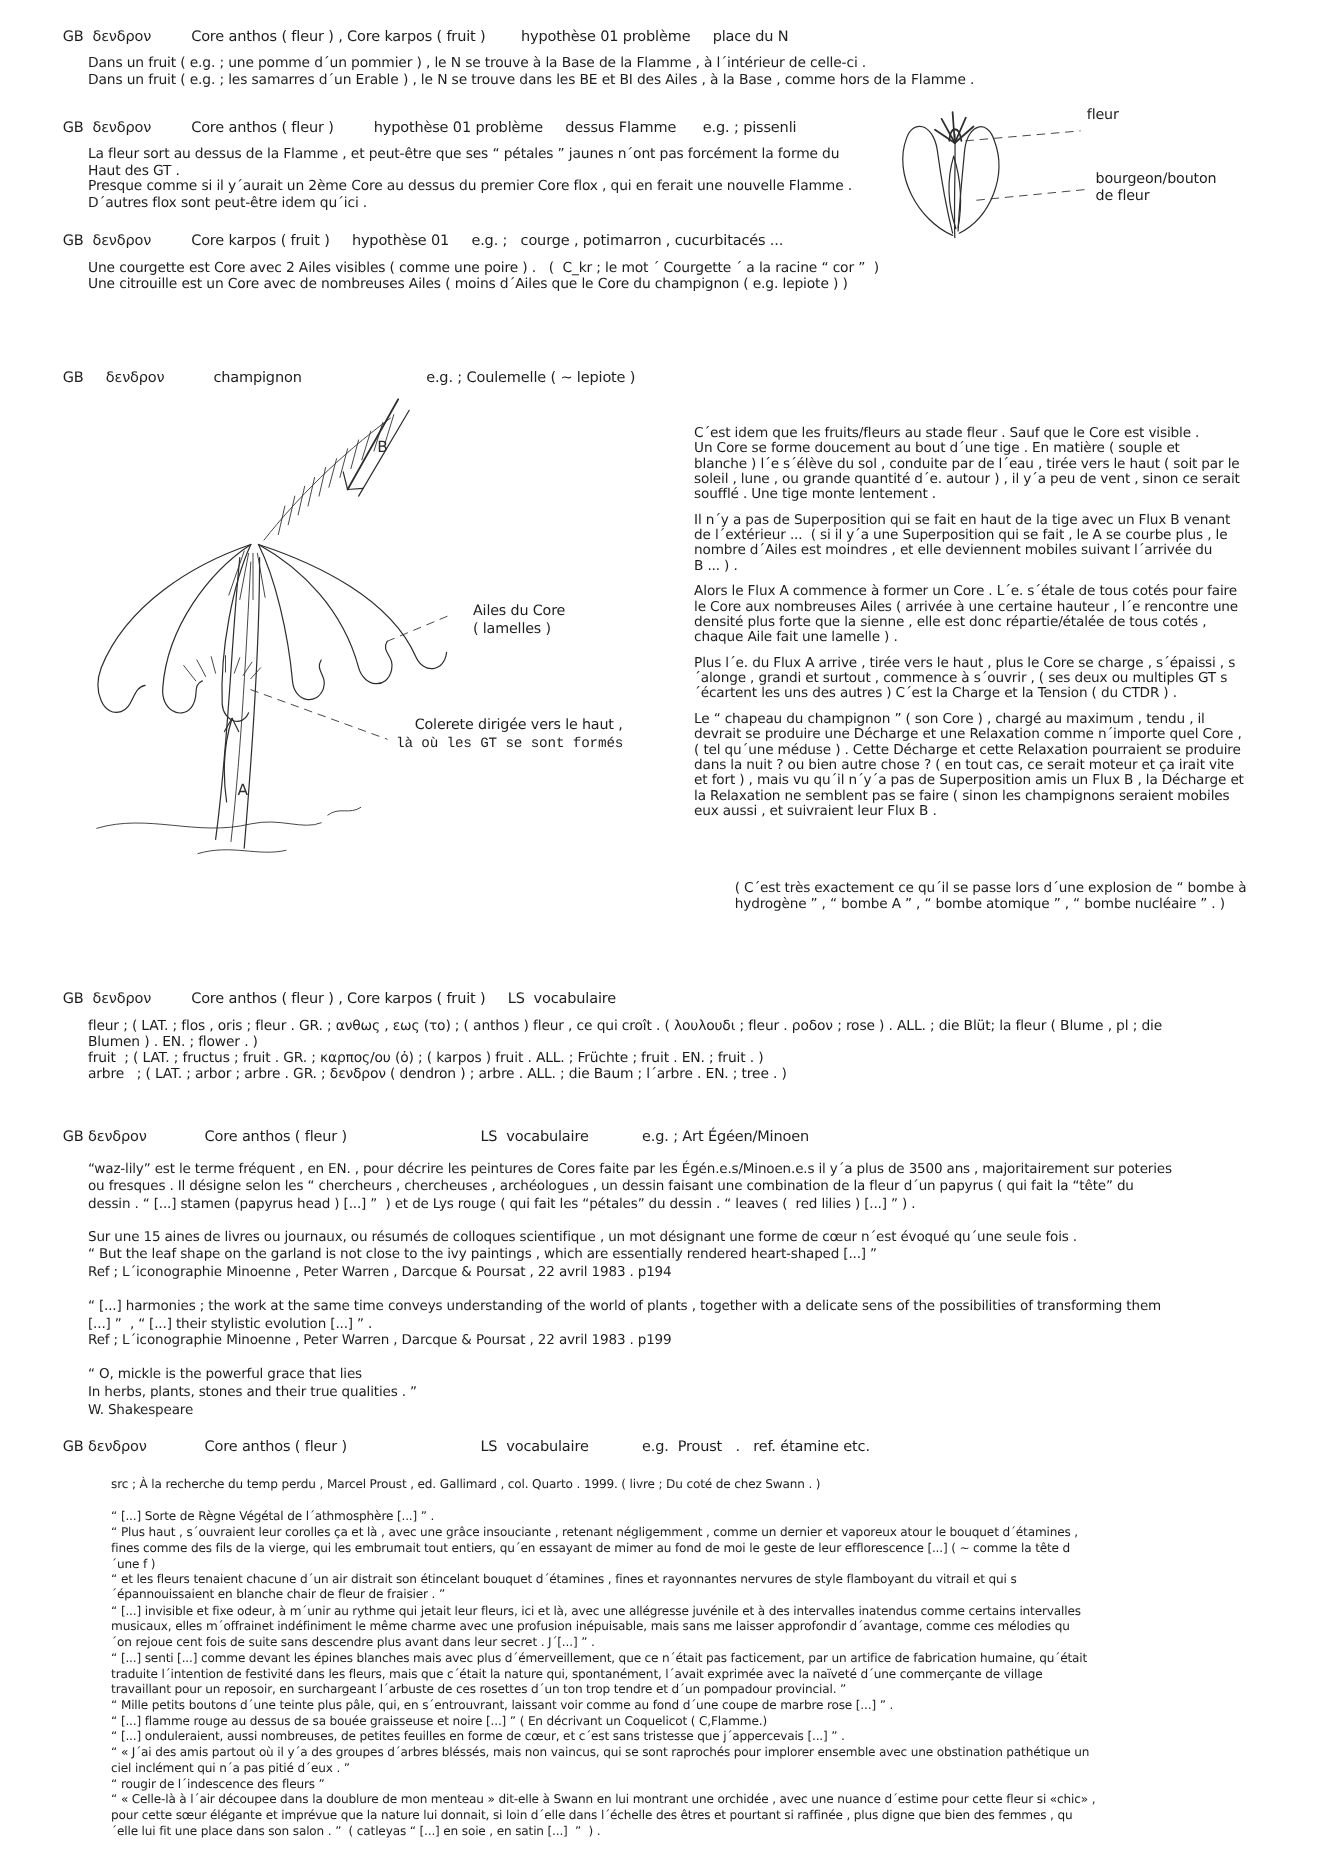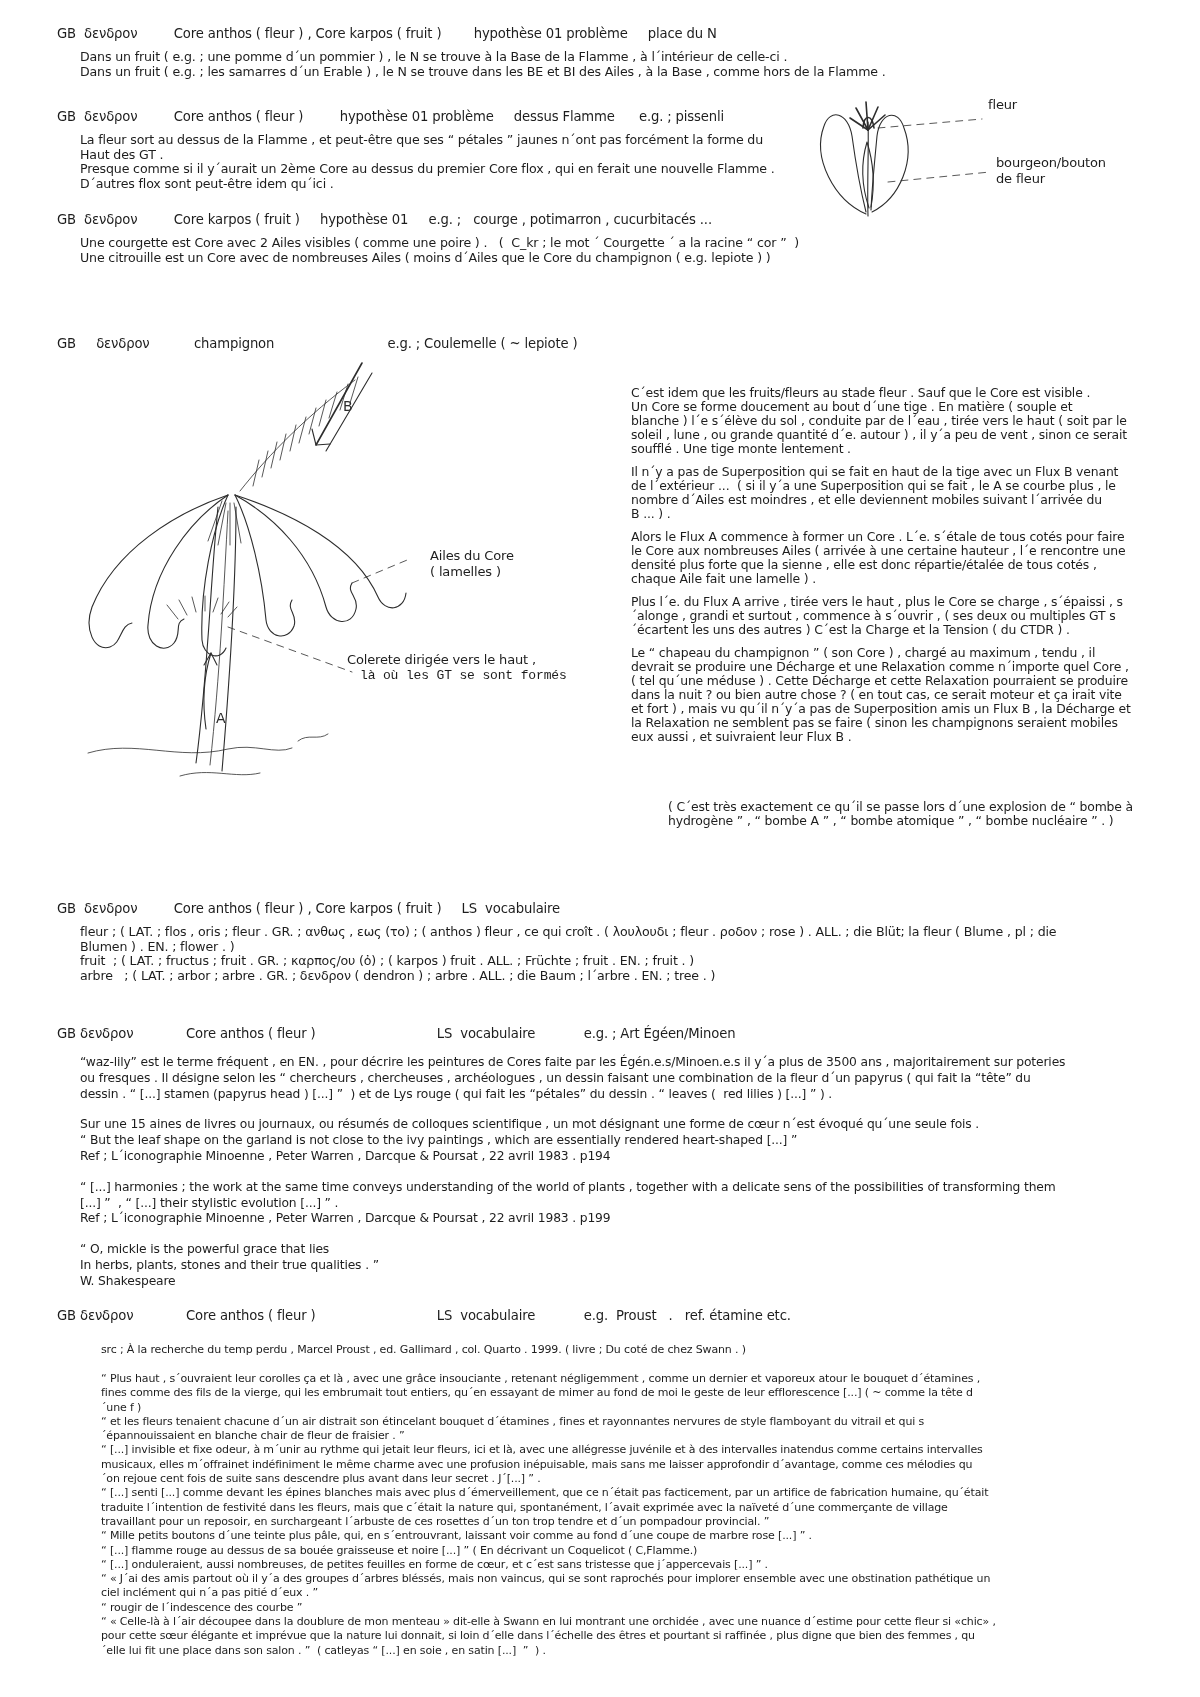--- a/index.html
+++ b/index.html
@@ -126,21 +126,21 @@
 
   <path class="thin" d="M28,408 C75,394 118,416 168,404 C195,398 215,410 232,403"></path>
   <path class="thin" d="M238,396 C248,388 258,396 268,389"></path>
   <path class="thin" d="M120,431 C150,422 175,434 200,428"></path>
 
   <path class="dash thin" d="M292,238 L352,213"></path>
   <path class="dash thin" d="M168,282 L292,327"></path>
 </svg>
 <div class="lbl" style="left:430px;top:548px;">Ailes du Core</div>
 <div class="lbl" style="left:430px;top:564px;">( lamelles )</div>
-<div class="lbl" style="left:347px;top:652px;">Colerete dirigée vers le haut ,</div>
+<div class="lbl" style="left:377px;top:652px;">Colerete dirigée vers le haut ,</div>
 <div class="lbl" style="left:360px;top:668px;font-family:Liberation Mono, monospace;">là où les GT se sont formés</div>
 
 <div class="abs rc" style="top:386px;left:631px;width:552px;">
   <div class="para">
       <div class="tl">C´est idem que les fruits/fleurs au stade fleur . Sauf que le Core est visible .</div>
       <div class="tl">Un Core se forme doucement au bout d´une tige . En matière ( souple et</div>
       <div class="tl">blanche ) l´e s´élève du sol , conduite par de l´eau , tirée vers le haut ( soit par le</div>
       <div class="tl">soleil , lune , ou grande quantité d´e. autour ) , il y´a peu de vent , sinon ce serait</div>
       <div class="tl">soufflé . Une tige monte lentement .</div>
     </div>
@@ -212,33 +212,34 @@
   </div>
 </div>
 
 <div class="abs" style="top:1308px;left:57px;">
   <div class="hdr">GB δενδρον             Core anthos ( fleur )                              LS  vocabulaire            e.g.  Proust   .   ref. étamine etc.</div>
 </div>
 <div class="abs pr" style="top:1343px;left:80px;width:1110px;">
   <div class="tl">src ; À la recherche du temp perdu , Marcel Proust , ed. Gallimard , col. Quarto . 1999. ( livre ; Du coté de chez Swann . )</div>
 </div>
 <div class="abs pr" style="top:1372px;left:80px;width:1112px;">
+    <div class="tl">“ [...] Sorte de Règne Végétal de l´athmosphère [...] ” .</div>
     <div class="tl">“ Plus haut , s´ouvraient leur corolles ça et là , avec une grâce insouciante , retenant négligemment , comme un dernier et vaporeux atour le bouquet d´étamines ,</div>
     <div class="tl">fines comme des fils de la vierge, qui les embrumait tout entiers, qu´en essayant de mimer au fond de moi le geste de leur efflorescence [...] ( ~ comme la tête d</div>
     <div class="tl">´une f )</div>
     <div class="tl">“ et les fleurs tenaient chacune d´un air distrait son étincelant bouquet d´étamines , fines et rayonnantes nervures de style flamboyant du vitrail et qui s</div>
     <div class="tl">´épannouissaient en blanche chair de fleur de fraisier . ”</div>
     <div class="tl">“ [...] invisible et fixe odeur, à m´unir au rythme qui jetait leur fleurs, ici et là, avec une allégresse juvénile et à des intervalles inatendus comme certains intervalles</div>
     <div class="tl">musicaux, elles m´offrainet indéfiniment le même charme avec une profusion inépuisable, mais sans me laisser approfondir d´avantage, comme ces mélodies qu</div>
     <div class="tl">´on rejoue cent fois de suite sans descendre plus avant dans leur secret . J´[...] ” .</div>
     <div class="tl">“ [...] senti [...] comme devant les épines blanches mais avec plus d´émerveillement, que ce n´était pas facticement, par un artifice de fabrication humaine, qu´était</div>
     <div class="tl">traduite l´intention de festivité dans les fleurs, mais que c´était la nature qui, spontanément, l´avait exprimée avec la naïveté d´une commerçante de village</div>
     <div class="tl">travaillant pour un reposoir, en surchargeant l´arbuste de ces rosettes d´un ton trop tendre et d´un pompadour provincial. ”</div>
     <div class="tl">“ Mille petits boutons d´une teinte plus pâle, qui, en s´entrouvrant, laissant voir comme au fond d´une coupe de marbre rose [...] ” .</div>
     <div class="tl">“ [...] flamme rouge au dessus de sa bouée graisseuse et noire [...] ” ( En décrivant un Coquelicot ( C,Flamme.)</div>
     <div class="tl">“ [...] onduleraient, aussi nombreuses, de petites feuilles en forme de cœur, et c´est sans tristesse que j´appercevais [...] ” .</div>
     <div class="tl">“ « J´ai des amis partout où il y´a des groupes d´arbres bléssés, mais non vaincus, qui se sont raprochés pour implorer ensemble avec une obstination pathétique un</div>
     <div class="tl">ciel inclément qui n´a pas pitié d´eux . ”</div>
-    <div class="tl">“ rougir de l´indescence des courbe ”</div>
+    <div class="tl">“ rougir de l´indescence des fleurs ”</div>
     <div class="tl">“ « Celle-là à l´air découpee dans la doublure de mon menteau » dit-elle à Swann en lui montrant une orchidée , avec une nuance d´estime pour cette fleur si «chic» ,</div>
     <div class="tl">pour cette sœur élégante et imprévue que la nature lui donnait, si loin d´elle dans l´échelle des êtres et pourtant si raffinée , plus digne que bien des femmes , qu</div>
     <div class="tl">´elle lui fit une place dans son salon . ”  ( catleyas “ [...] en soie , en satin [...]  ”  ) .</div>
   </div>
 
 </body></html>

